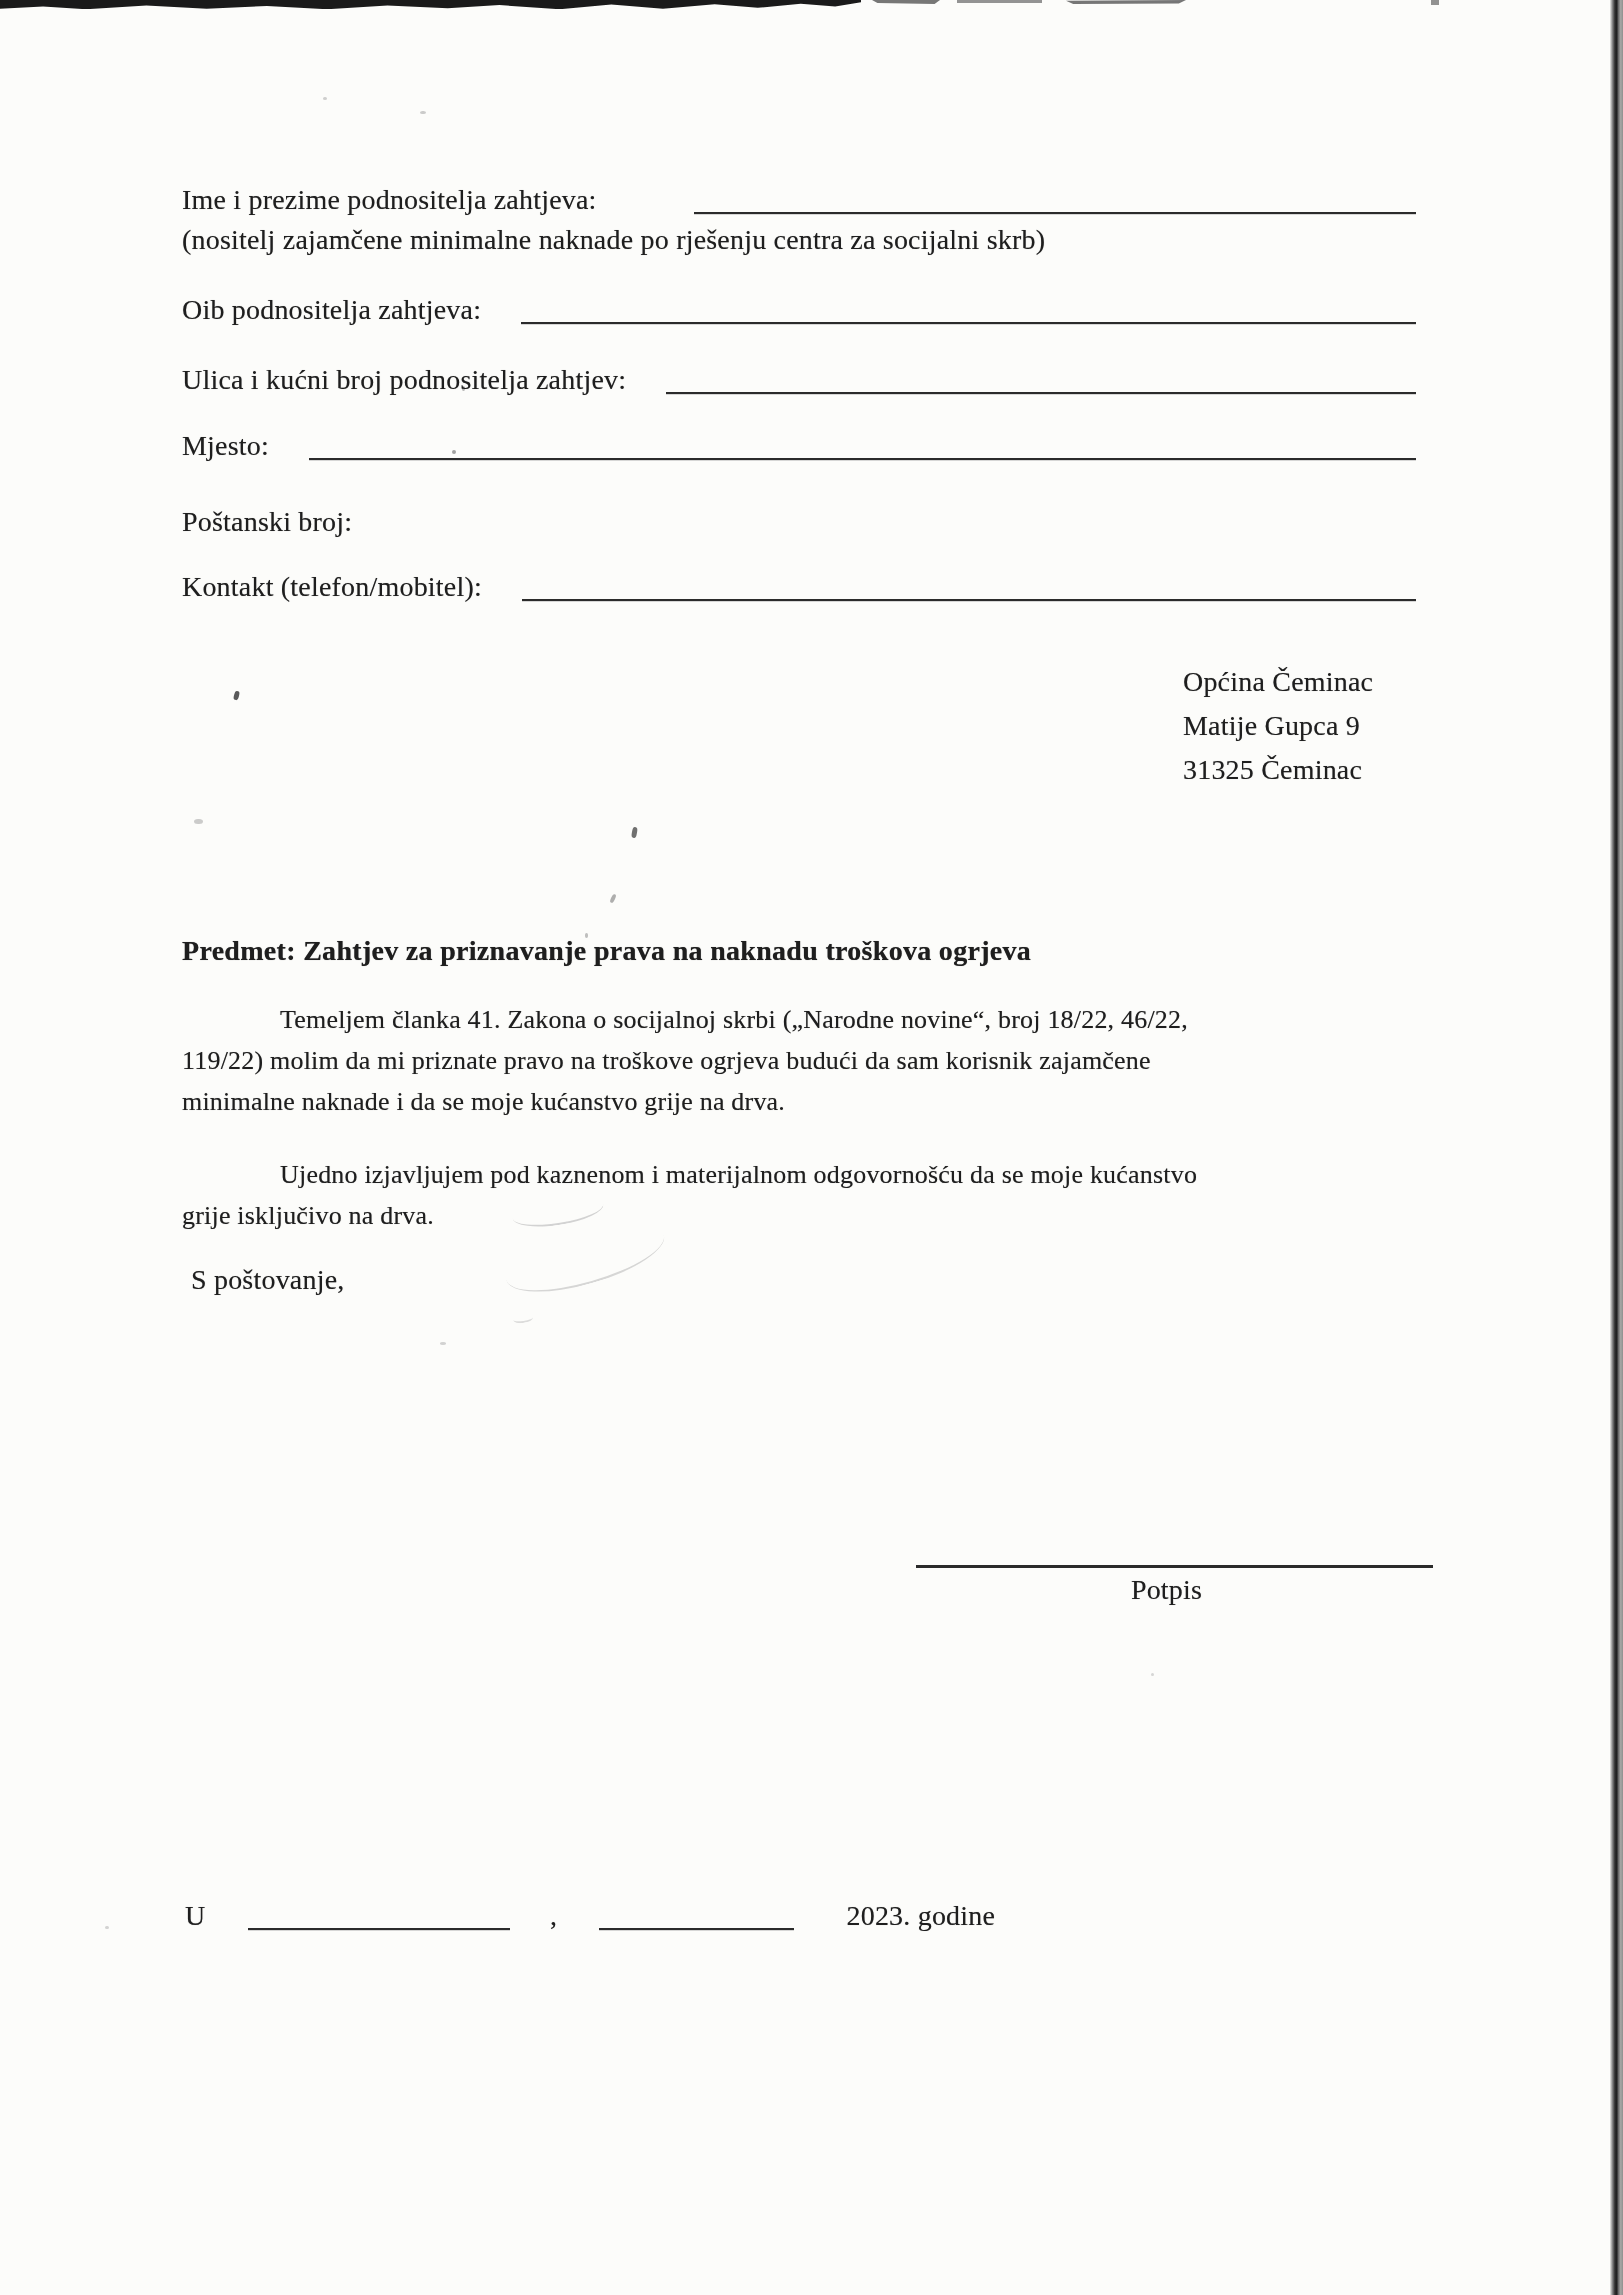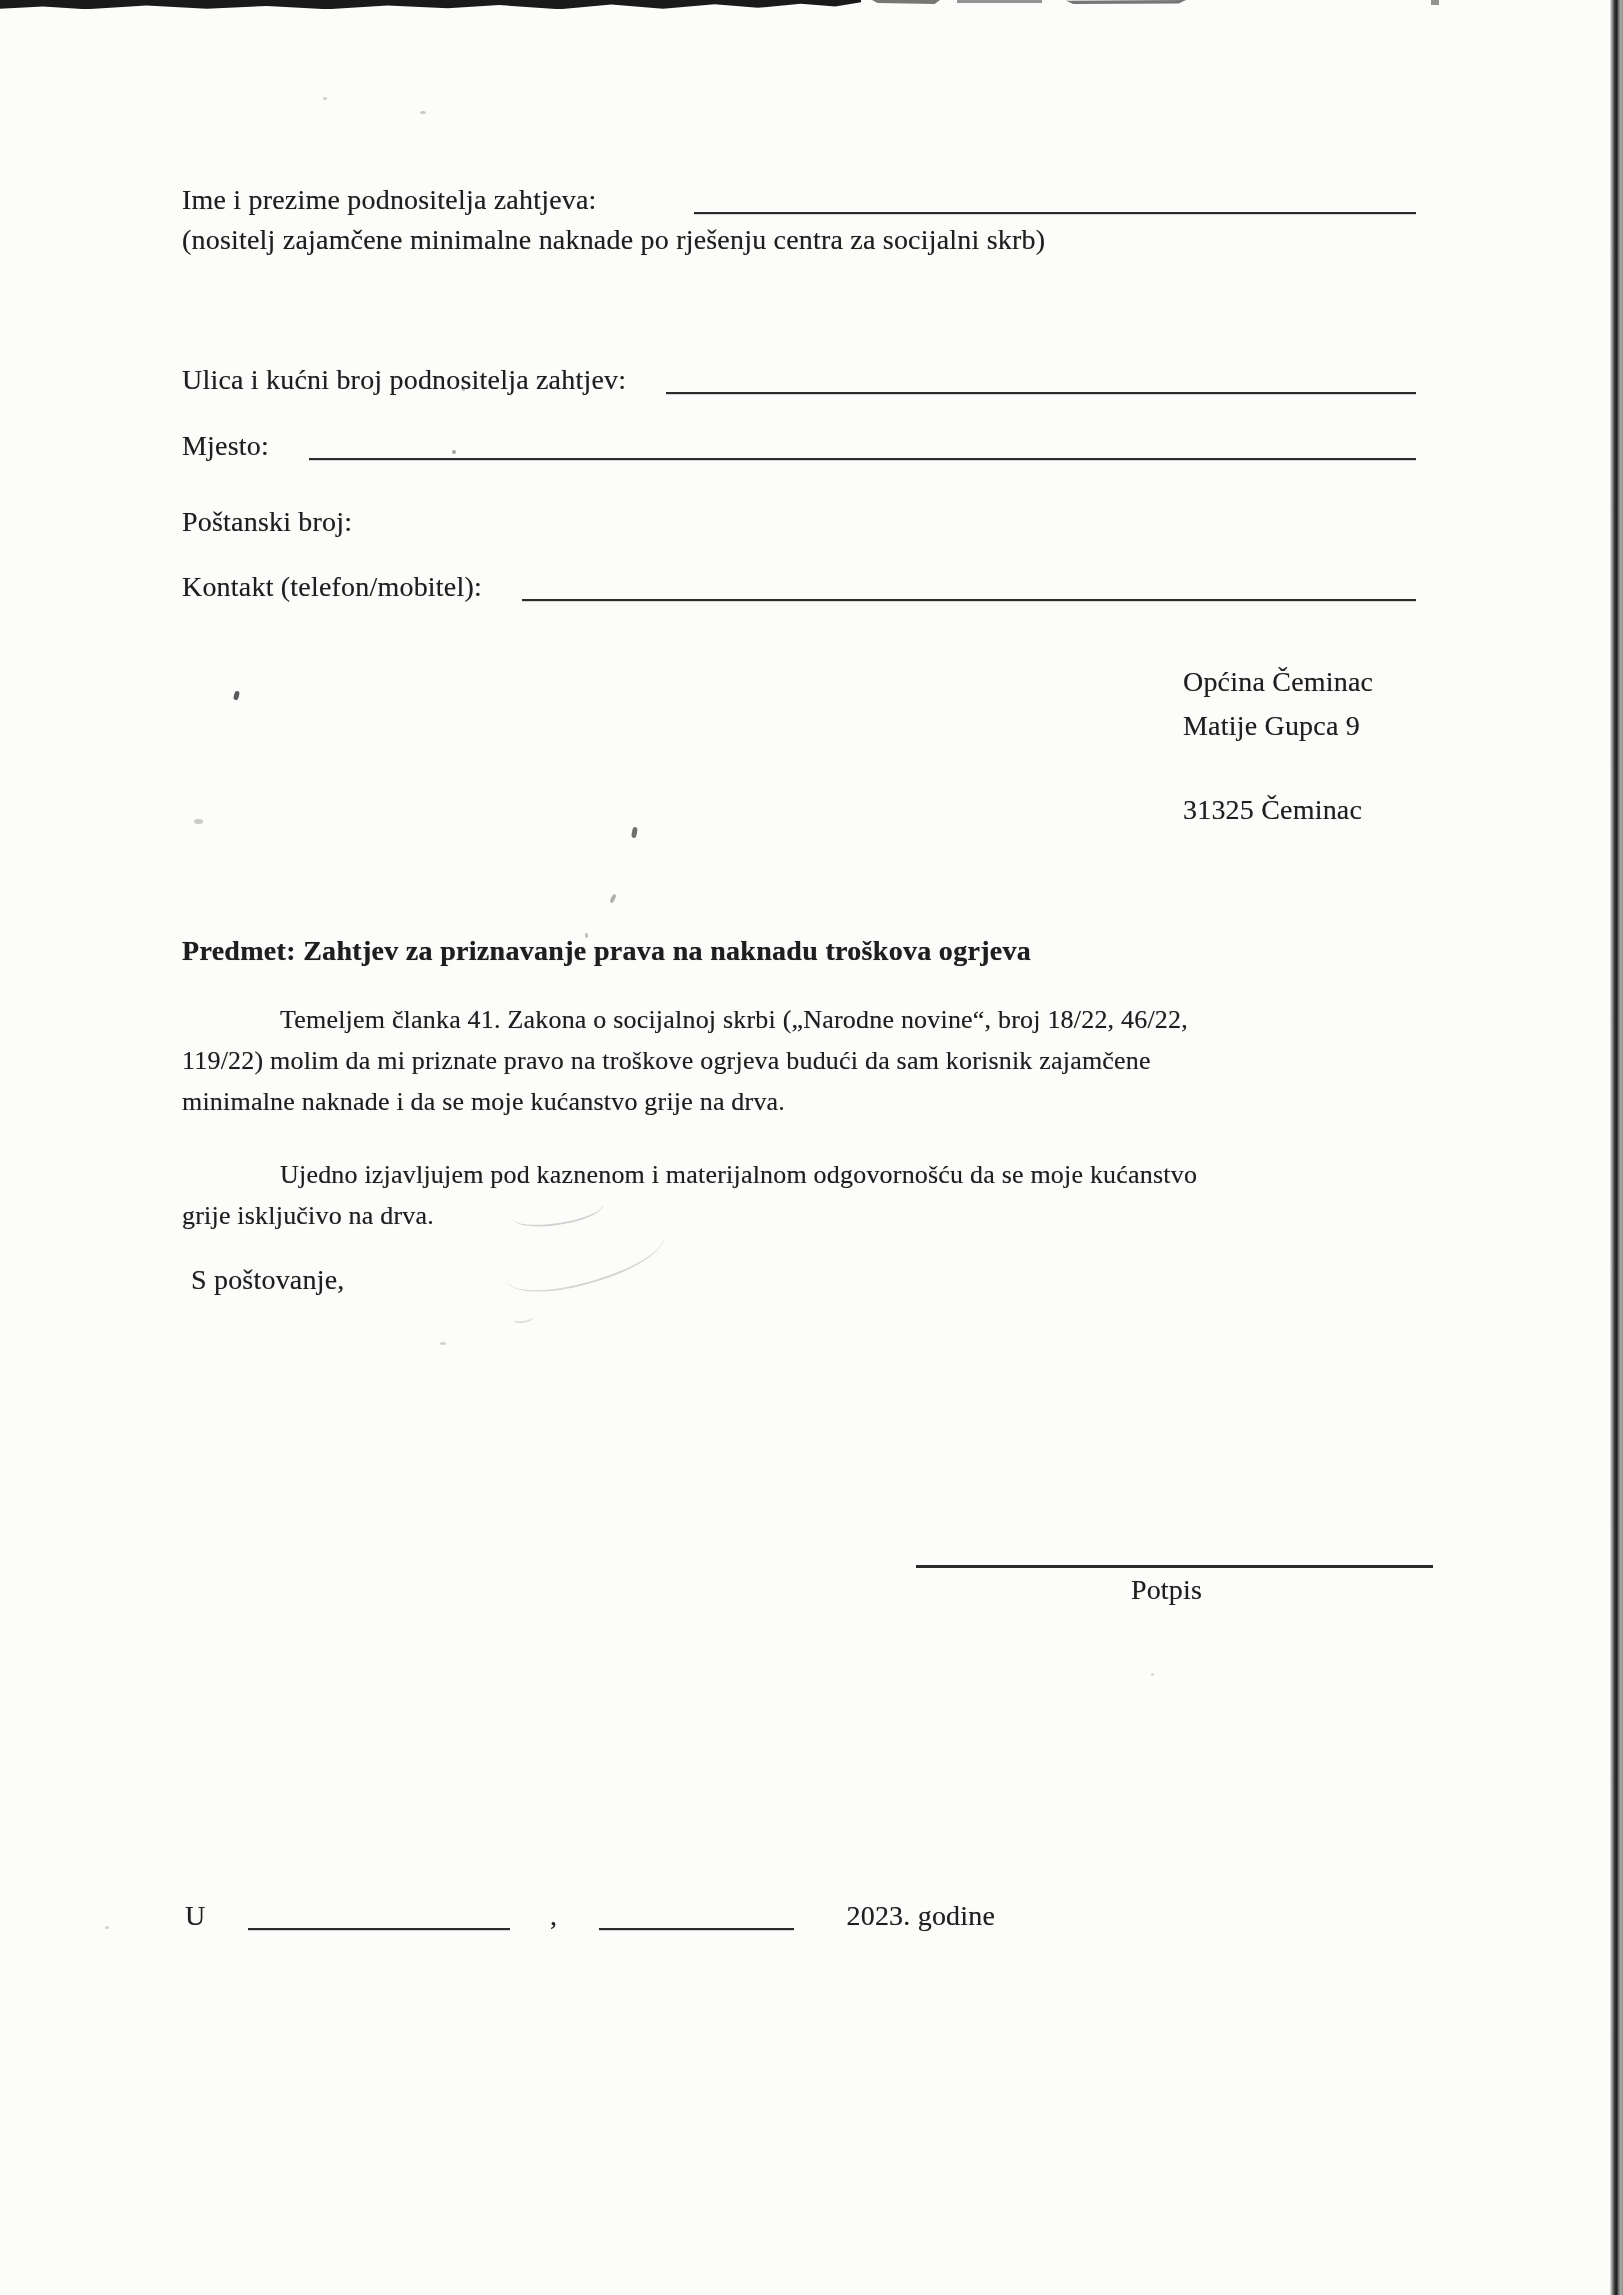--- a/index.html
+++ b/index.html
@@ -87,20 +87,24 @@
   <div class="arc" style="left:503px; top:1231px; width:164px; height:51px; transform:rotate(-16deg); opacity:.6;"></div>
   <div class="arc" style="left:513px; top:1314px; width:19.6px; height:6.5px; transform:rotate(-8deg); opacity:.5; border-bottom-width:2px;"></div>
 
   <div class="field-row txt" style="top:181px;">
     <span class="label">Ime i prezime podnositelja zahtjeva:</span>
     <span class="gap"></span>
     <span class="fill"></span>
   </div>
   <div class="txt" style="position:absolute; left:182px; top:221px;">(nositelj zajamčene minimalne naknade po rješenju centra za socijalni skrb)</div>
 
+  <div class="field-row txt" style="top:291px;">
+    <span class="label">Oib podnositelja zahtjeva:</span>
+    <span class="fill"></span>
+  </div>
 
   <div class="field-row txt" style="top:361px;">
     <span class="label">Ulica i kućni broj podnositelja zahtjev:</span>
     <span class="fill"></span>
   </div>
 
   <div class="field-row txt" style="top:427px;">
     <span class="label">Mjesto:</span>
     <span class="fill"></span>
   </div>
@@ -111,21 +115,21 @@
   </div>
 
   <div class="field-row txt" style="top:568px;">
     <span class="label">Kontakt (telefon/mobitel):</span>
     <span class="fill"></span>
   </div>
 
   <div style="position:absolute; left:1183px; top:660px;">
     <div class="txt" style="line-height:44px;">Općina Čeminac</div>
     <div class="txt" style="line-height:44px;">Matije Gupca 9</div>
-    <div class="txt" style="line-height:44px;margin-top:40px;">31325 Čeminac</div>
+    <div class="txt" style="line-height:44px;">31325 Čeminac</div>
   </div>
 
   <div class="txt" style="position:absolute; left:182px; top:932px; font-weight:700; letter-spacing:0.3px; text-shadow:0 0 0.7px rgba(10,10,10,0.6);">Predmet: Zahtjev za priznavanje prava na naknadu troškova ogrjeva</div>
 
   <div class="para" style="top:999px;">
     <div class="line indent">Temeljem članka 41. Zakona o socijalnoj skrbi („Narodne novine“, broj 18/22, 46/22,</div>
     <div class="line">119/22) molim da mi priznate pravo na troškove ogrjeva budući da sam korisnik zajamčene</div>
     <div class="line">minimalne naknade i da se moje kućanstvo grije na drva.</div>
   </div>
 

